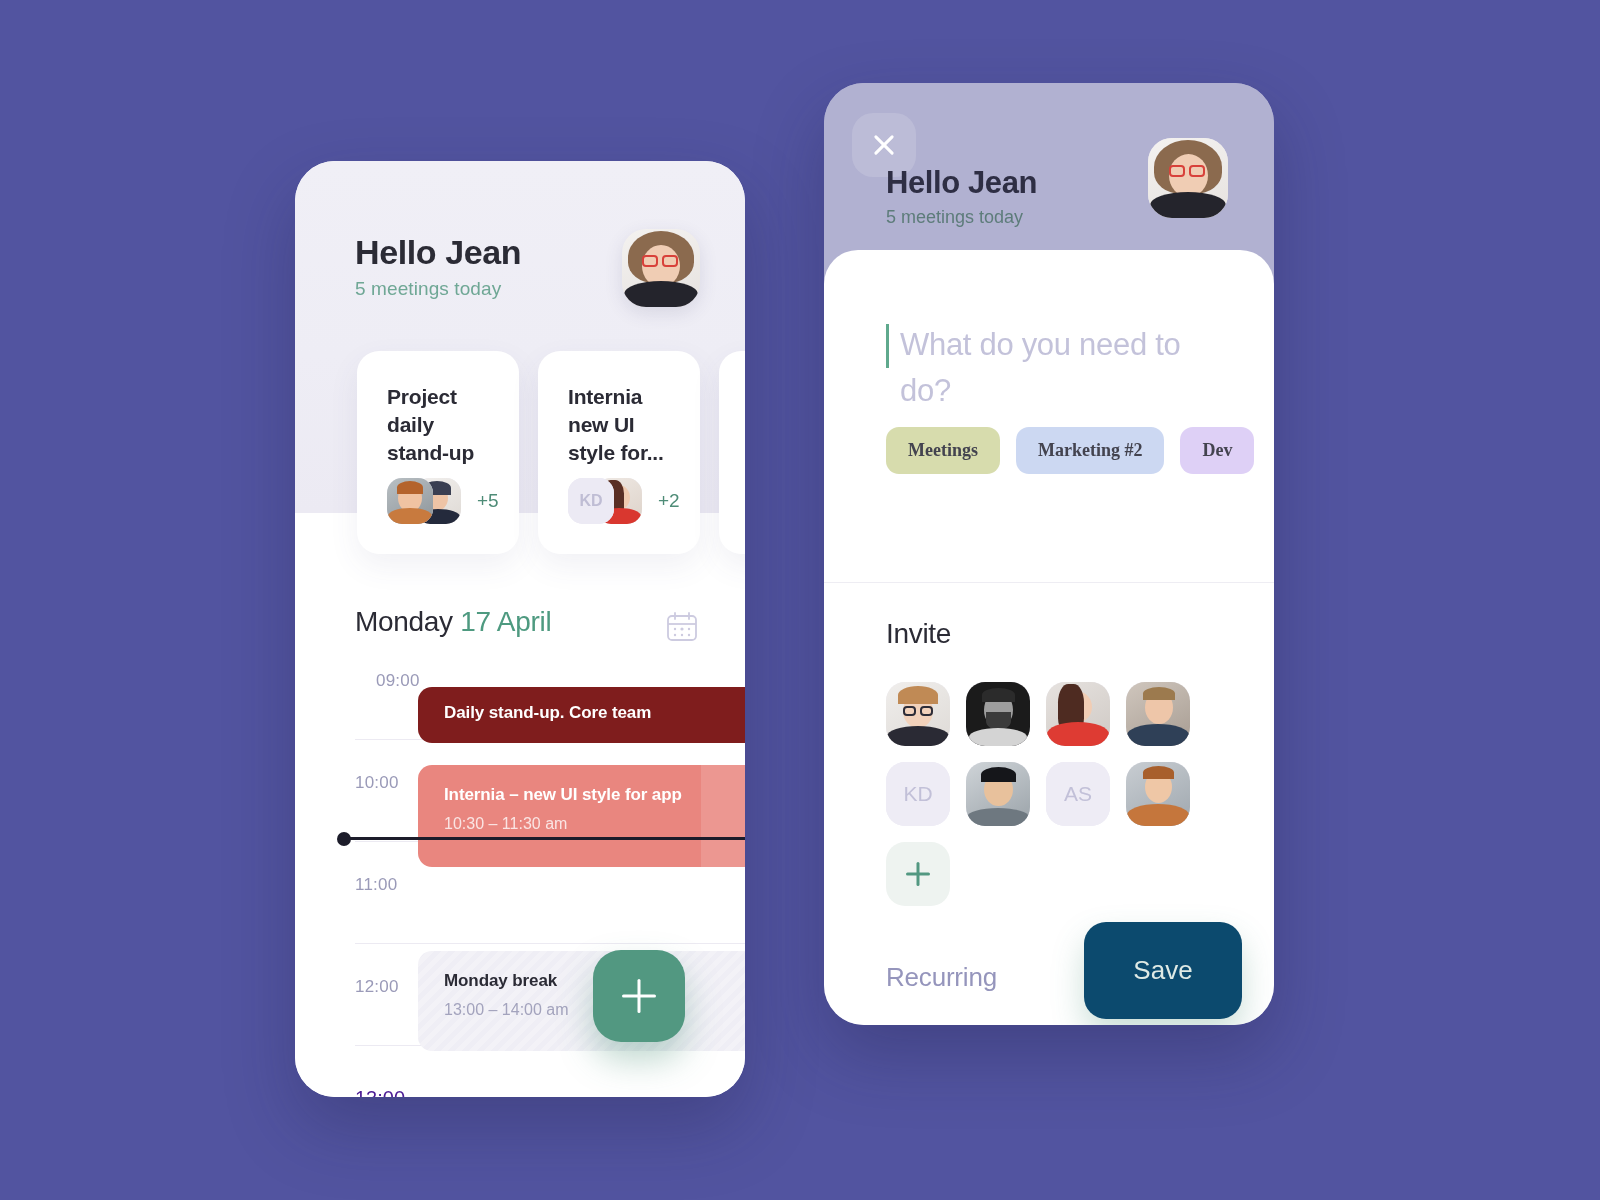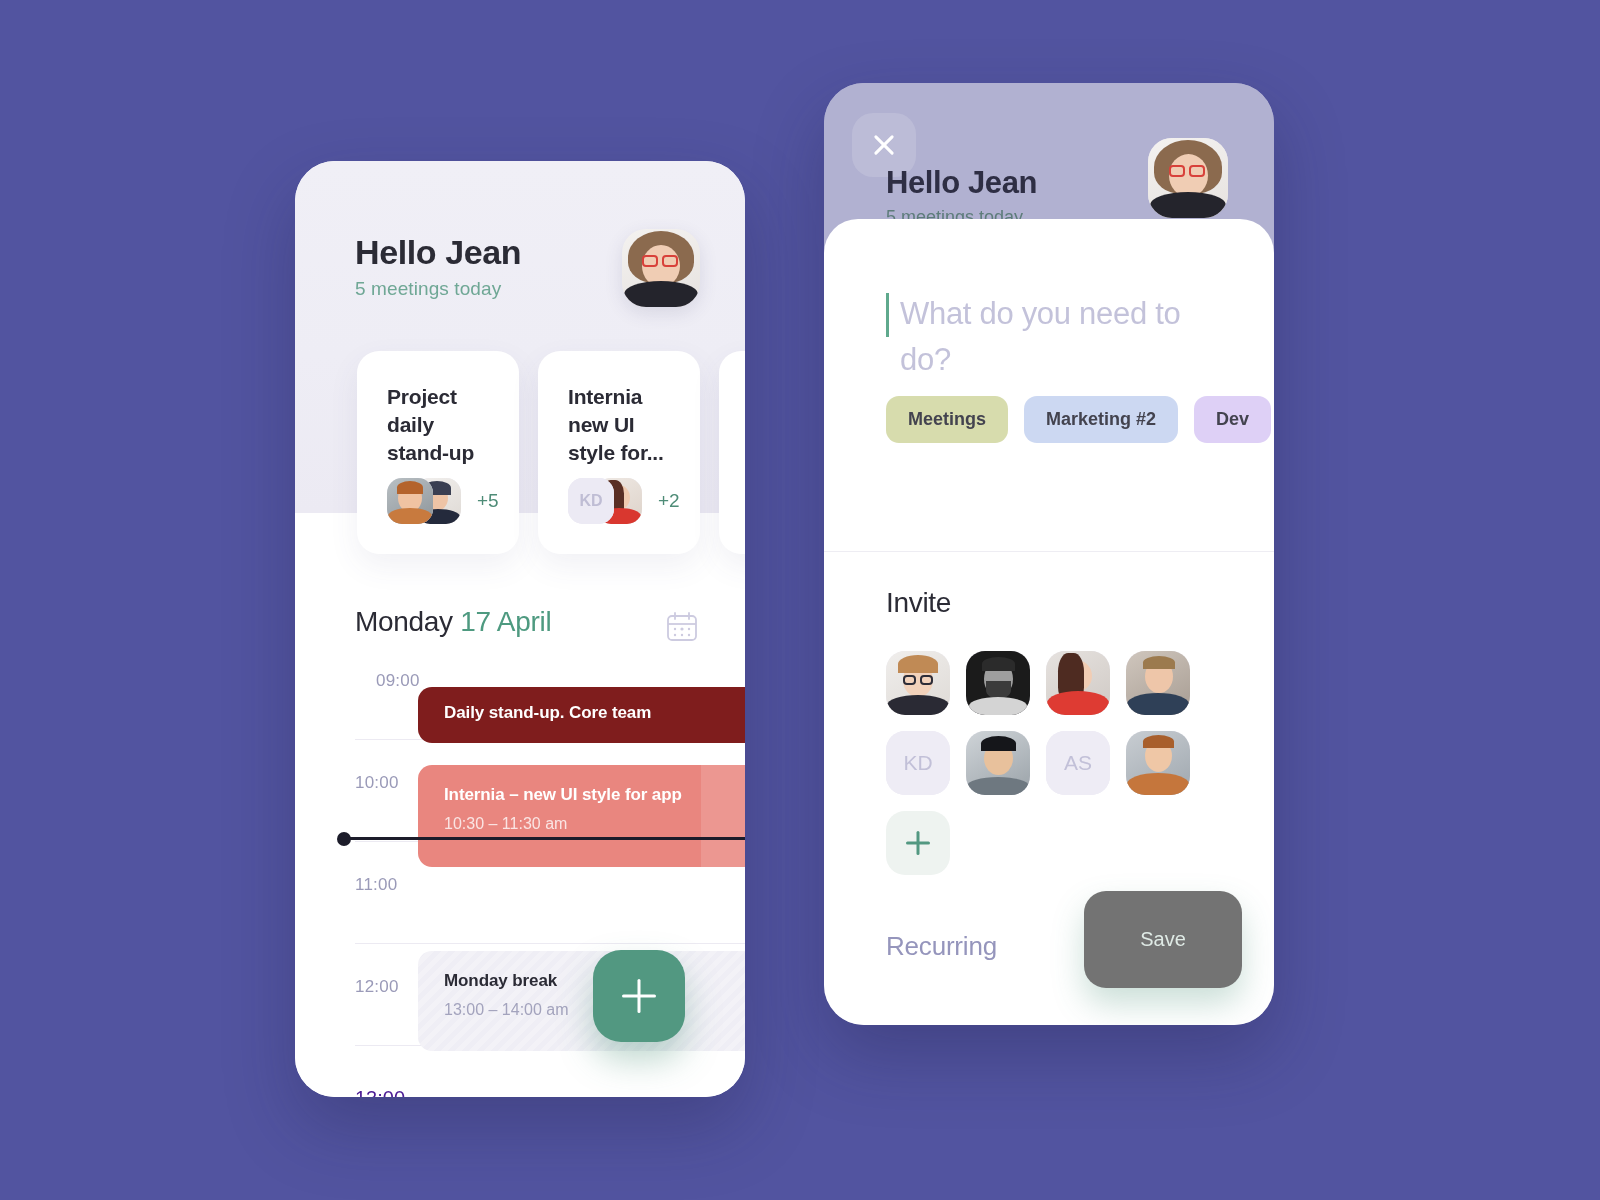--- a/index.html
+++ b/index.html
@@ -333,21 +333,21 @@
     width: 80px;
     height: 80px;
     border-radius: 24px;
     overflow: hidden;
     background: #e8e6f0;
   }
 
   .r-sheet {
     position: absolute;
     left: 0;
-    top: 136px;
+    top: 167px;
     width: 100%;
     height: 906px;
     background: #ffffff;
     border-radius: 34px 34px 40px 40px;
   }
 
   .task-input-wrap {
     position: absolute;
     left: 62px;
     top: 72px;
@@ -381,20 +381,21 @@
     height: 47px;
     padding: 0 22px;
     border-radius: 13px;
     display: flex;
     align-items: center;
     font-size: 18px;
     font-weight: 600;
     color: #43434f;
     white-space: nowrap;
     cursor: pointer;
+    font-family: Liberation Serif, serif;
   }
   .chip-add {
     width: 56px;
     padding: 0;
     justify-content: center;
     background: #eef3f0;
     position: relative;
   }
   .chip-add::before, .chip-add::after {
     content:"";
@@ -466,26 +467,26 @@
     letter-spacing: -0.2px;
     cursor: pointer;
   }
   .save-btn {
     position: absolute;
     right: 32px;
     top: 672px;
     width: 158px;
     height: 97px;
     border-radius: 22px;
-    background: #737373;
+    background: #0c4a6e;
     box-shadow: 0 16px 32px rgba(70,140,115,0.28);
     display: flex;
     align-items: center;
     justify-content: center;
-    font-size: 20px;
+    font-size: 26px;
     color: #dfeae5;
     cursor: pointer;
   }
 </style>
 </head>
 <body>
 
 <div class="phone-left">
 
   <div class="left-header"></div>

